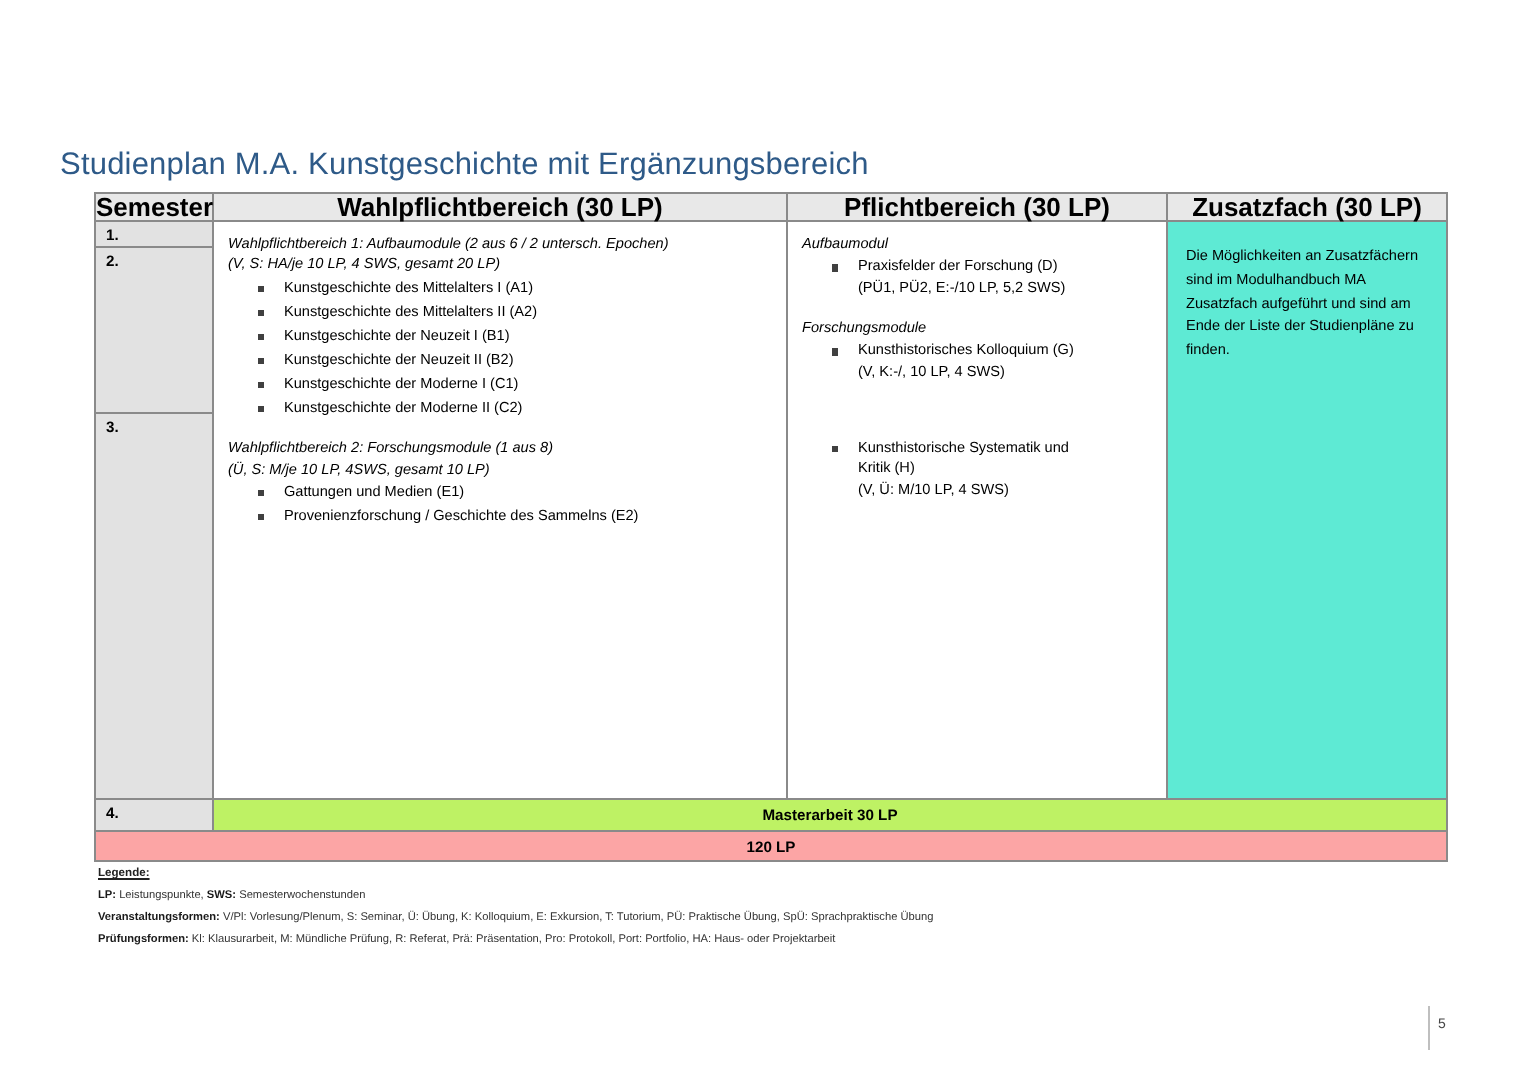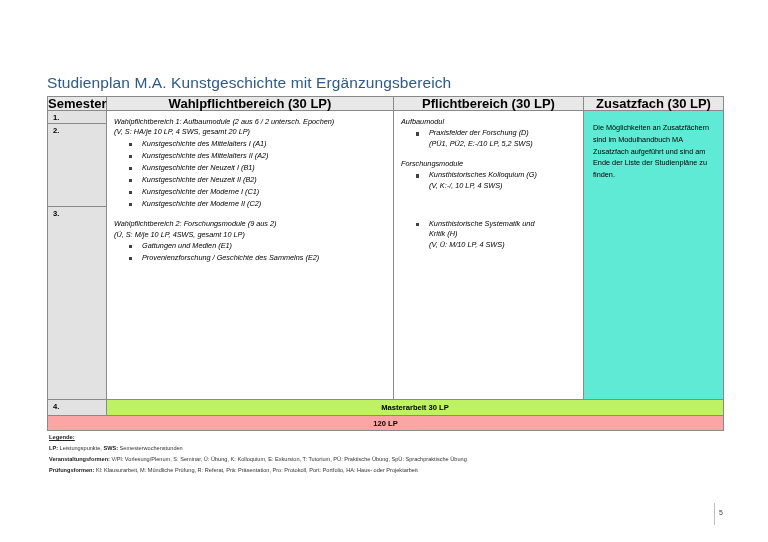--- a/index.html
+++ b/index.html
@@ -20,21 +20,21 @@
     position: absolute;
     left: 0; top: 0;
     width: 768px;
     height: 542px;
     background: #ffffff;
   }
 
   
   .doc-title {
     position: absolute;
-    left: 47px;
+    left: 30px;
     top: 64px;
     font-size: 15.5px;
     color: #2E5A88;
     font-weight: 400;
     letter-spacing: 0.1px;
     white-space: nowrap;
   }
 
   
   .plan-table {
@@ -93,21 +93,20 @@
   .grp-sub {
     font-style: italic;
     white-space: nowrap;
   }
   .spacer { height: 8px; }
 
   ul.sq {
     list-style: none;
     margin: 1px 0 0 0;
     padding: 0;
-    font-style: italic;
   }
   ul.sq > li {
     position: relative;
     padding-left: 28px;
     margin: 0 0 1.5px 0;
     line-height: 1.45;
   }
   ul.sq > li::before {
     content: "";
     position: absolute;
@@ -214,21 +213,21 @@
           <div class="grp-sub">(V, S: HA/je 10 LP, 4 SWS, gesamt 20 LP)</div>
           <ul class="sq">
             <li>Kunstgeschichte des Mittelalters I (A1)</li>
             <li>Kunstgeschichte des Mittelalters II (A2)</li>
             <li>Kunstgeschichte der  Neuzeit I (B1)</li>
             <li>Kunstgeschichte der  Neuzeit II (B2)</li>
             <li>Kunstgeschichte der Moderne I (C1)</li>
             <li>Kunstgeschichte der Moderne II (C2)</li>
           </ul>
           <div class="spacer"></div>
-          <div class="grp-head">Wahlpflichtbereich 2: Forschungsmodule (9 aus 2)</div>
+          <div class="grp-head">Wahlpflichtbereich 2: Forschungsmodule (1 aus 8)</div>
           <div class="grp-sub">(Ü, S: M/je 10 LP, 4SWS, gesamt 10 LP)</div>
           <ul class="sq">
             <li>Gattungen und Medien (E1)</li>
             <li>Provenienzforschung / Geschichte des Sammelns (E2)</li>
           </ul>
         </td>
         <td class="body-cell" rowspan="3">
           <div class="grp-head">Aufbaumodul</div>
           <ul class="sq">
             <li>

